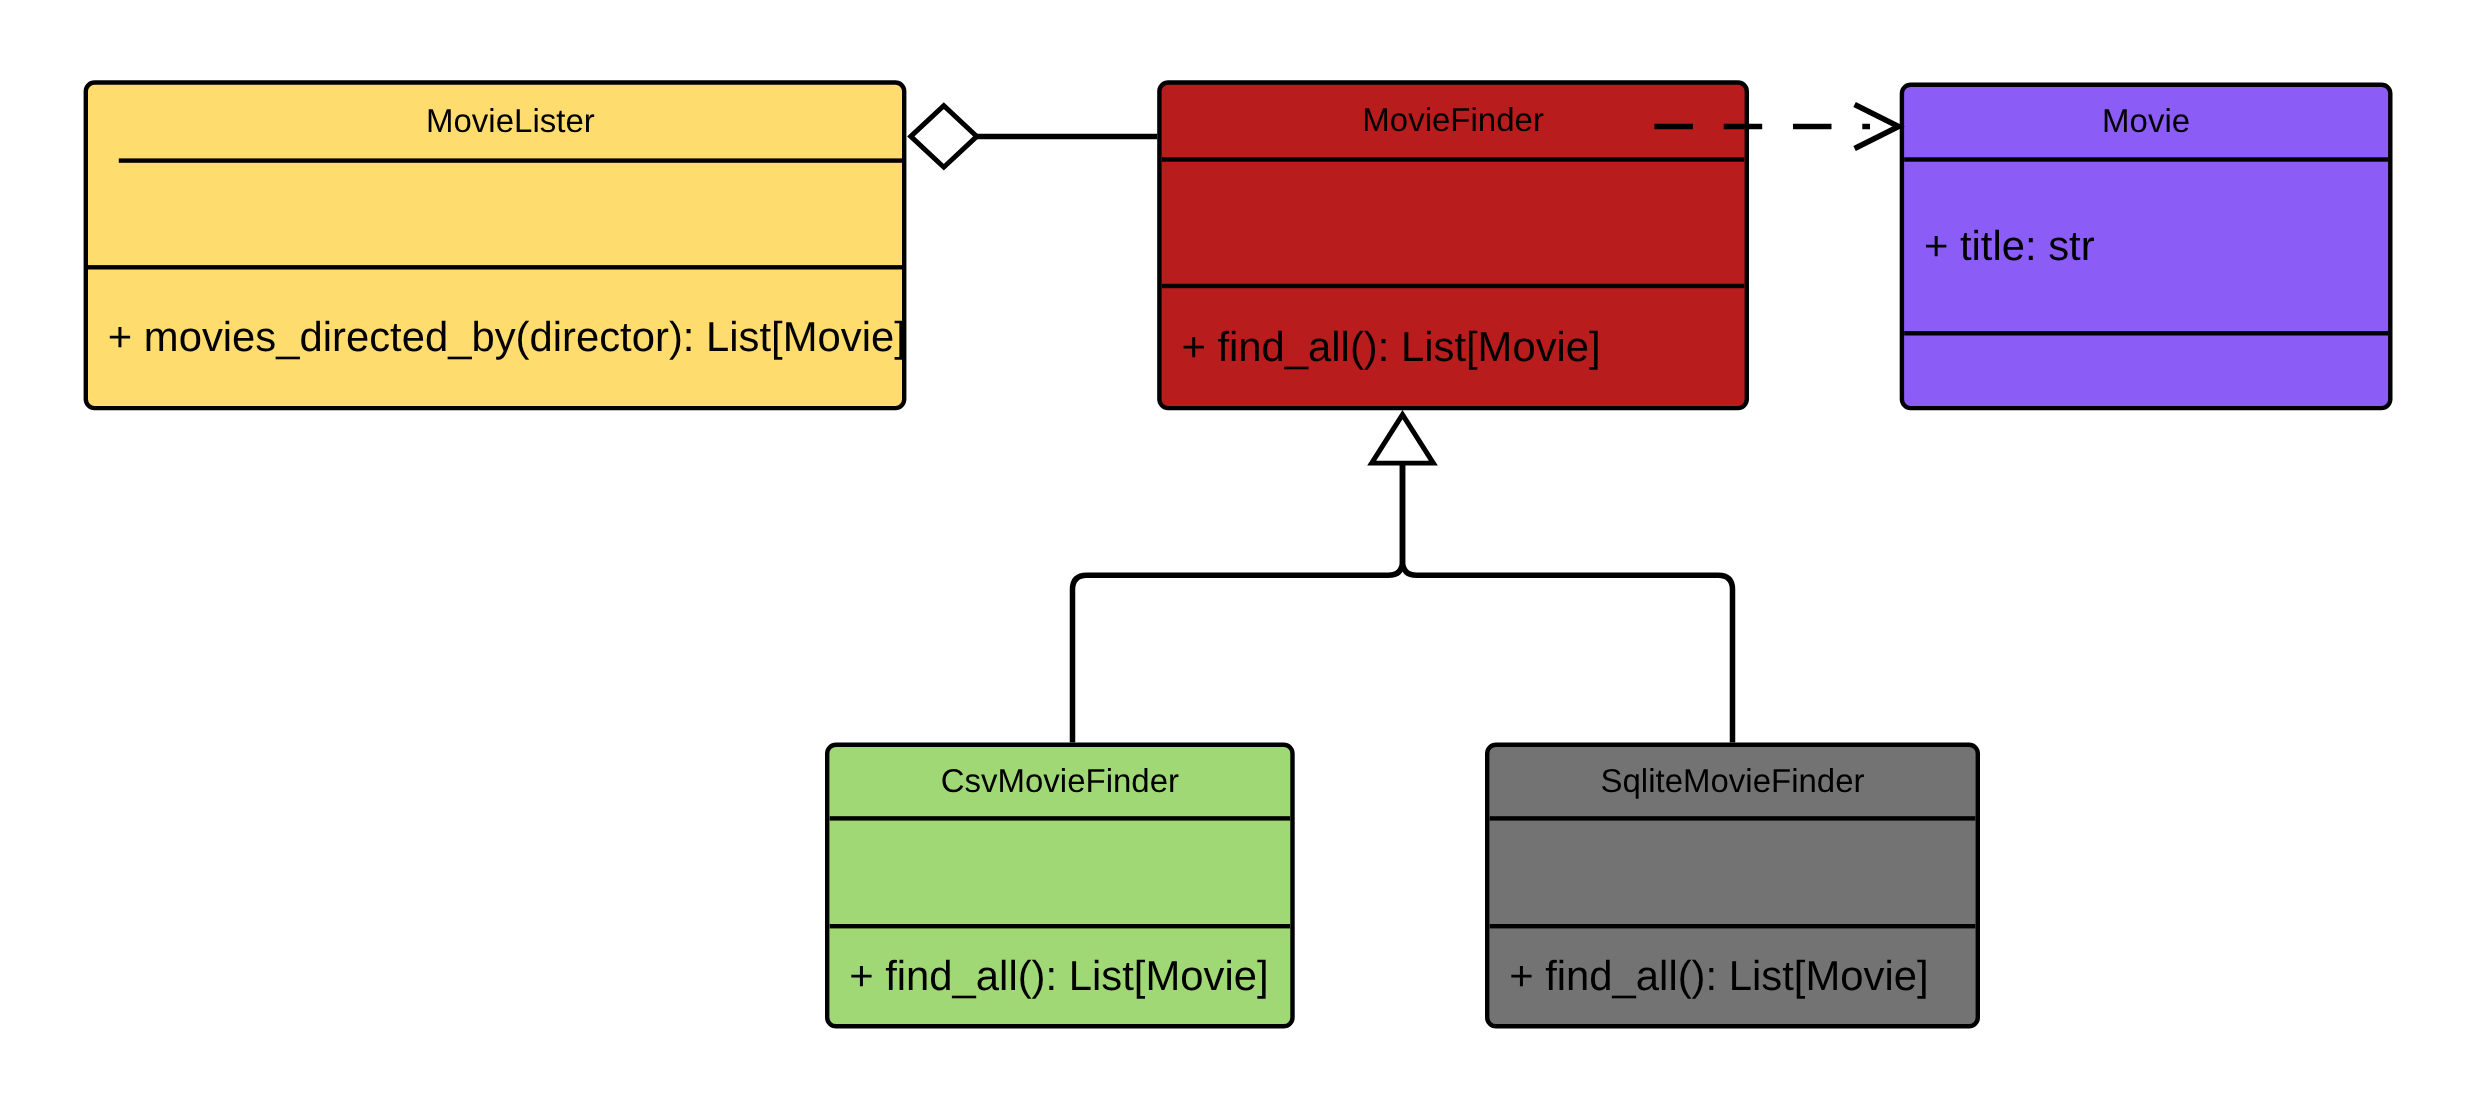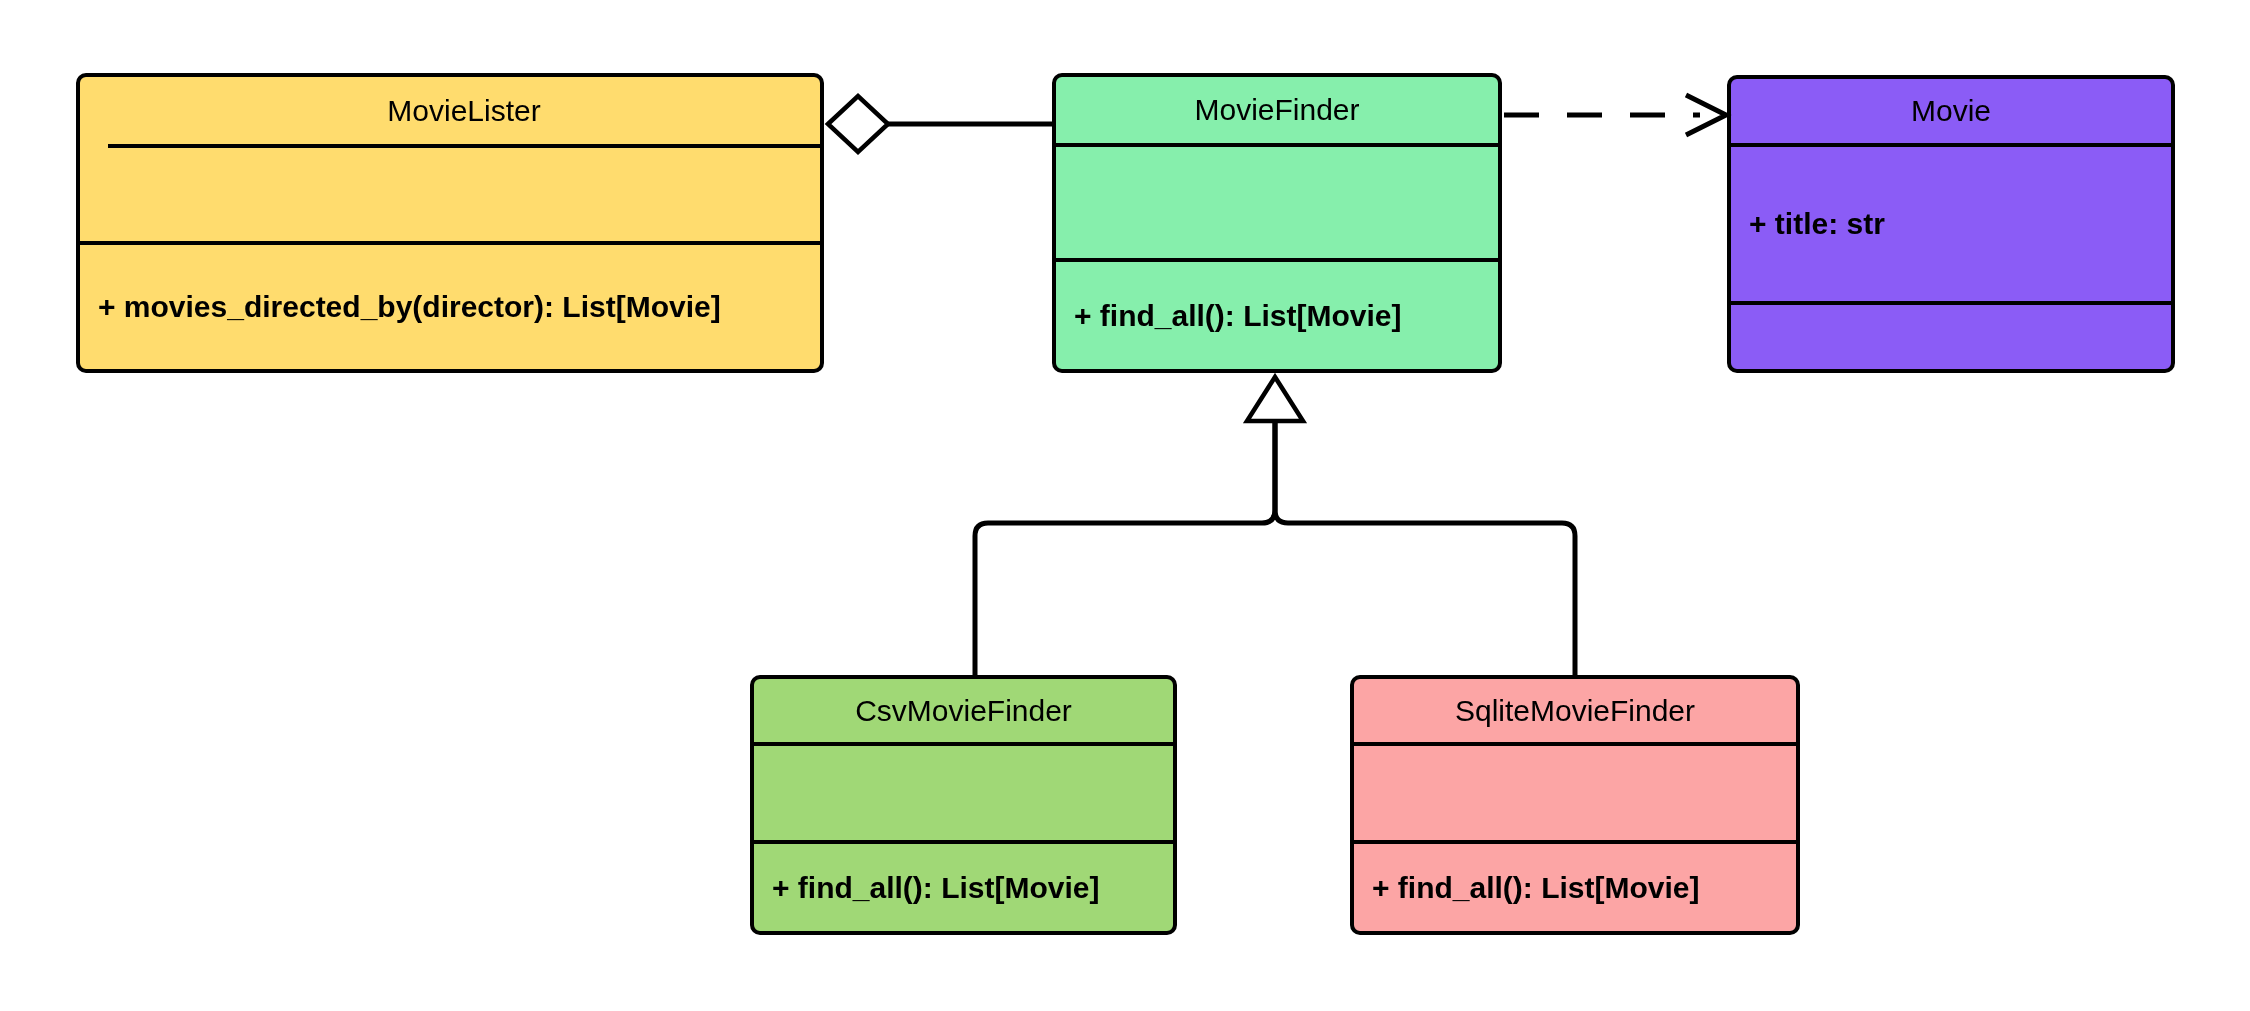--- a/index.html
+++ b/index.html
@@ -39,23 +39,22 @@
     padding-left: 18px;
   }
   .uml-bottom {
     flex: 1 1 auto;
     display: flex;
     flex-direction: column;
     justify-content: center;
     padding-left: 18px;
   }
   .member-line {
-    font-size: 30px;
+    font-size: 38px;
     white-space: nowrap;
-    font-weight: bold;
   }
   .lh38 .member-line { line-height: 38px; }
   .lh40 .member-line { line-height: 40px; }
   #connector-layer {
     position: absolute;
     left: 0; top: 0;
     width: 2250px; height: 1011px;
     pointer-events: none;
   }
 </style>
@@ -65,21 +64,21 @@
 <div id="canvas">
 
   <div class="uml-class" style="left: 76px; top: 73px; width: 748px; height: 300px; background-color: rgb(255, 220, 110);">
     <div class="uml-title" style="height:67px;margin-left:28px;">MovieLister</div>
     <div class="uml-mid" style="height:93px;"></div>
     <div class="uml-bottom lh38">
       <div class="member-line">+ movies_directed_by(director): List[Movie]</div>
     </div>
   </div>
 
-  <div class="uml-class" style="left: 1052px; top: 73px; width: 450px; height: 300px; background-color: #86efac;">
+  <div class="uml-class" style="left: 1052px; top: 73px; width: 538px; height: 300px; background-color: #b91c1c;">
     <div class="uml-title" style="height:66px;">MovieFinder</div>
     <div class="uml-mid" style="height:111px;"></div>
     <div class="uml-bottom lh38">
       <div class="member-line">+ find_all(): List[Movie]</div>
     </div>
   </div>
 
   <div class="uml-class" style="left: 1727px; top: 75px; width: 448px; height: 298px; background-color: #8b5cf6;">
     <div class="uml-title" style="height:64px;">Movie</div>
     <div class="uml-mid lh40" style="height:154px;">
@@ -89,21 +88,21 @@
   </div>
 
   <div class="uml-class" style="left: 750px; top: 675px; width: 427px; height: 260px; background-color: rgb(160, 216, 118);">
     <div class="uml-title" style="height:63px;">CsvMovieFinder</div>
     <div class="uml-mid" style="height:94px;"></div>
     <div class="uml-bottom lh38">
       <div class="member-line">+ find_all(): List[Movie]</div>
     </div>
   </div>
 
-  <div class="uml-class" style="left: 1350px; top: 675px; width: 450px; height: 260px; background-color: #fca5a5;">
+  <div class="uml-class" style="left: 1350px; top: 675px; width: 450px; height: 260px; background-color: #737373;">
     <div class="uml-title" style="height:63px;">SqliteMovieFinder</div>
     <div class="uml-mid" style="height:94px;"></div>
     <div class="uml-bottom lh38">
       <div class="member-line">+ find_all(): List[Movie]</div>
     </div>
   </div>
 
   <svg id="connector-layer" viewBox="0 0 2250 1011" xmlns="http://www.w3.org/2000/svg">
 
     <g>

